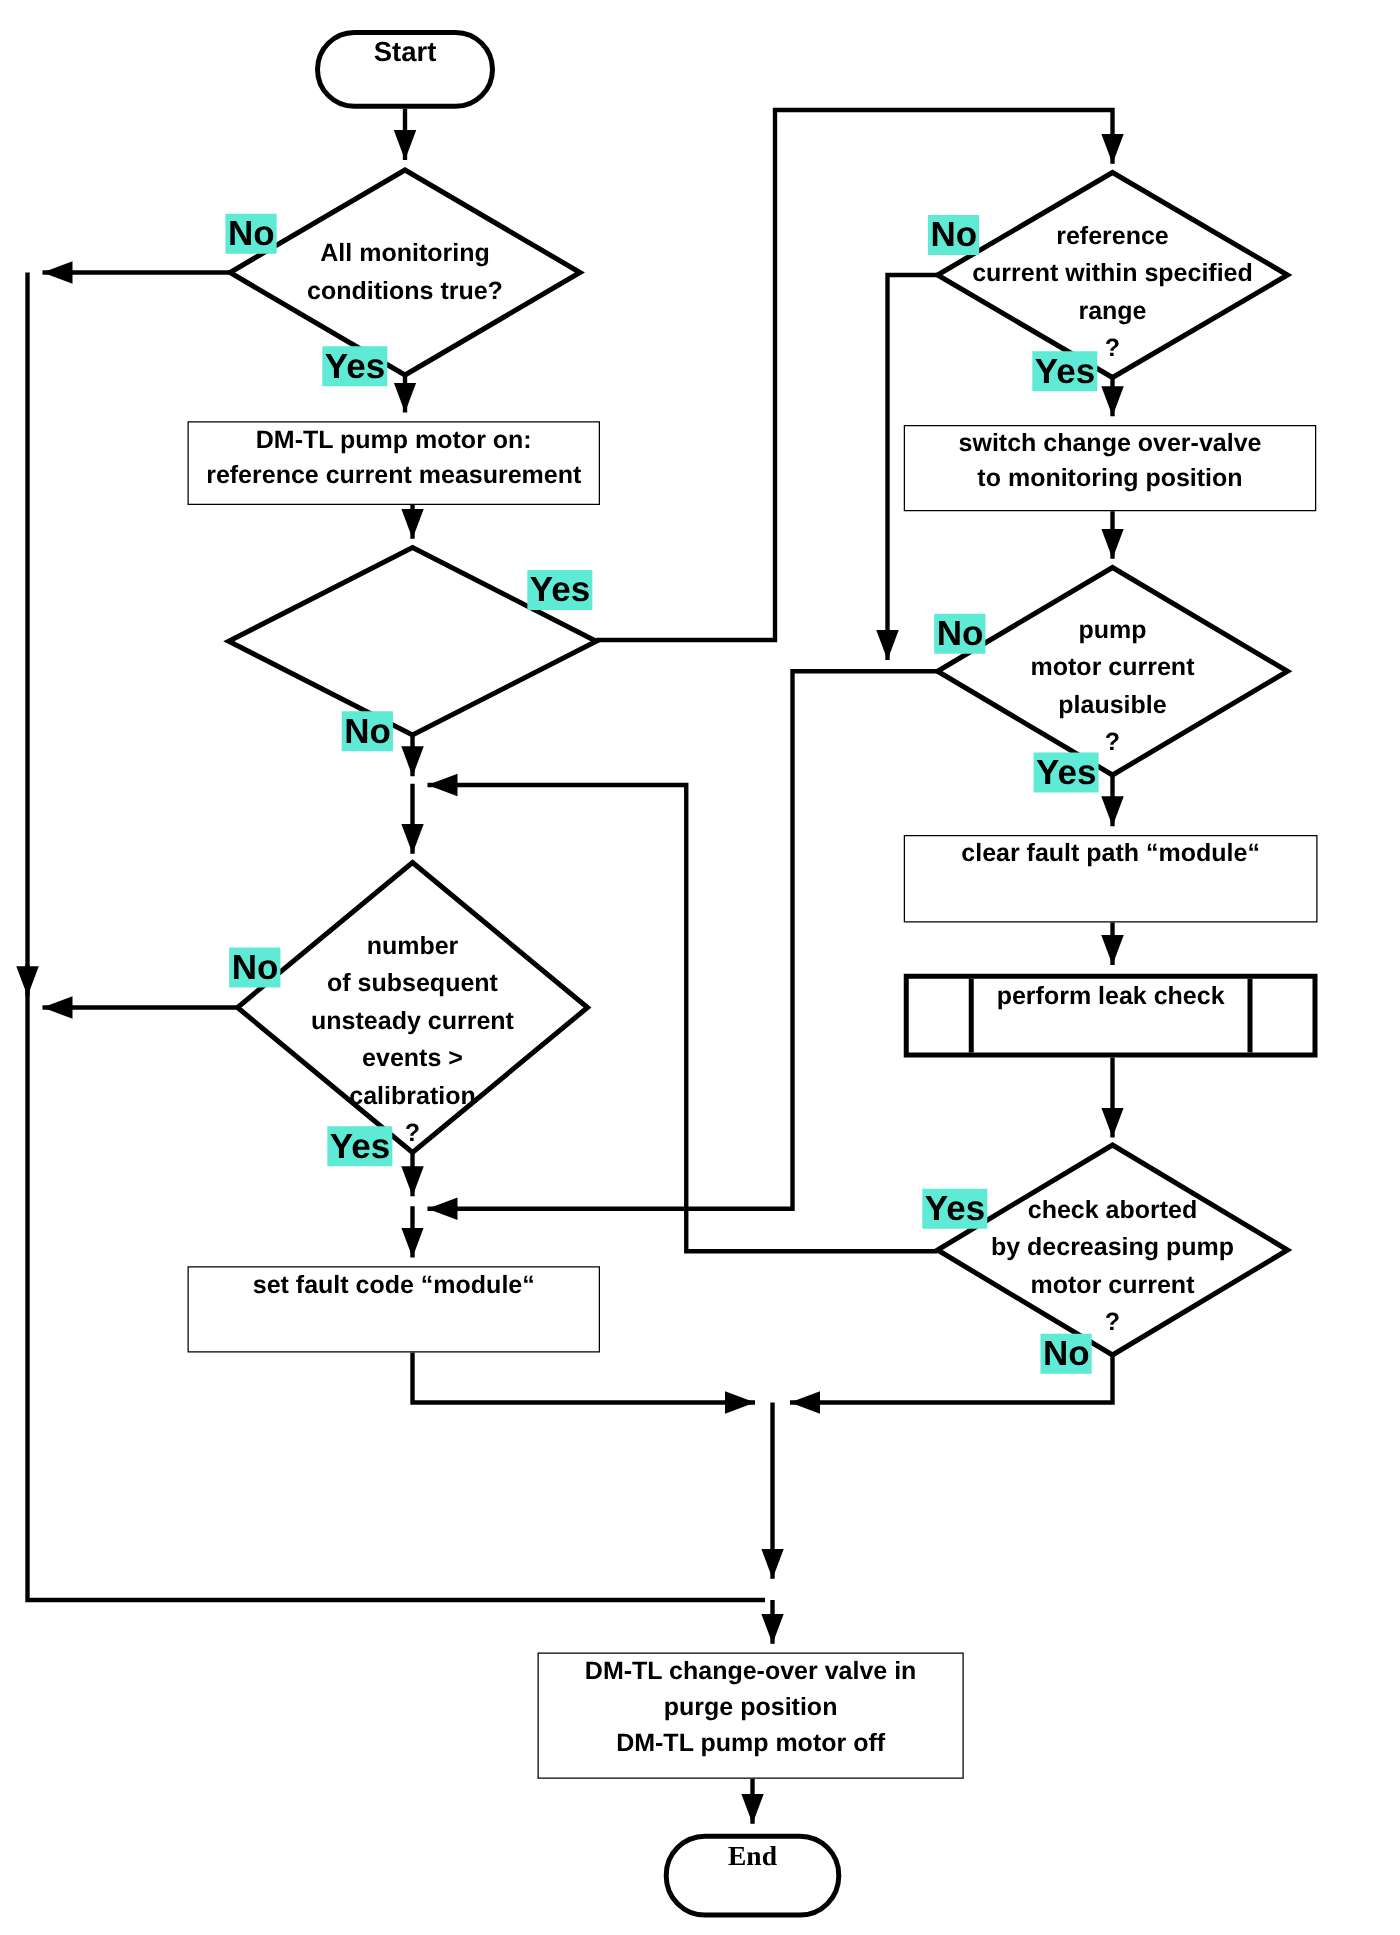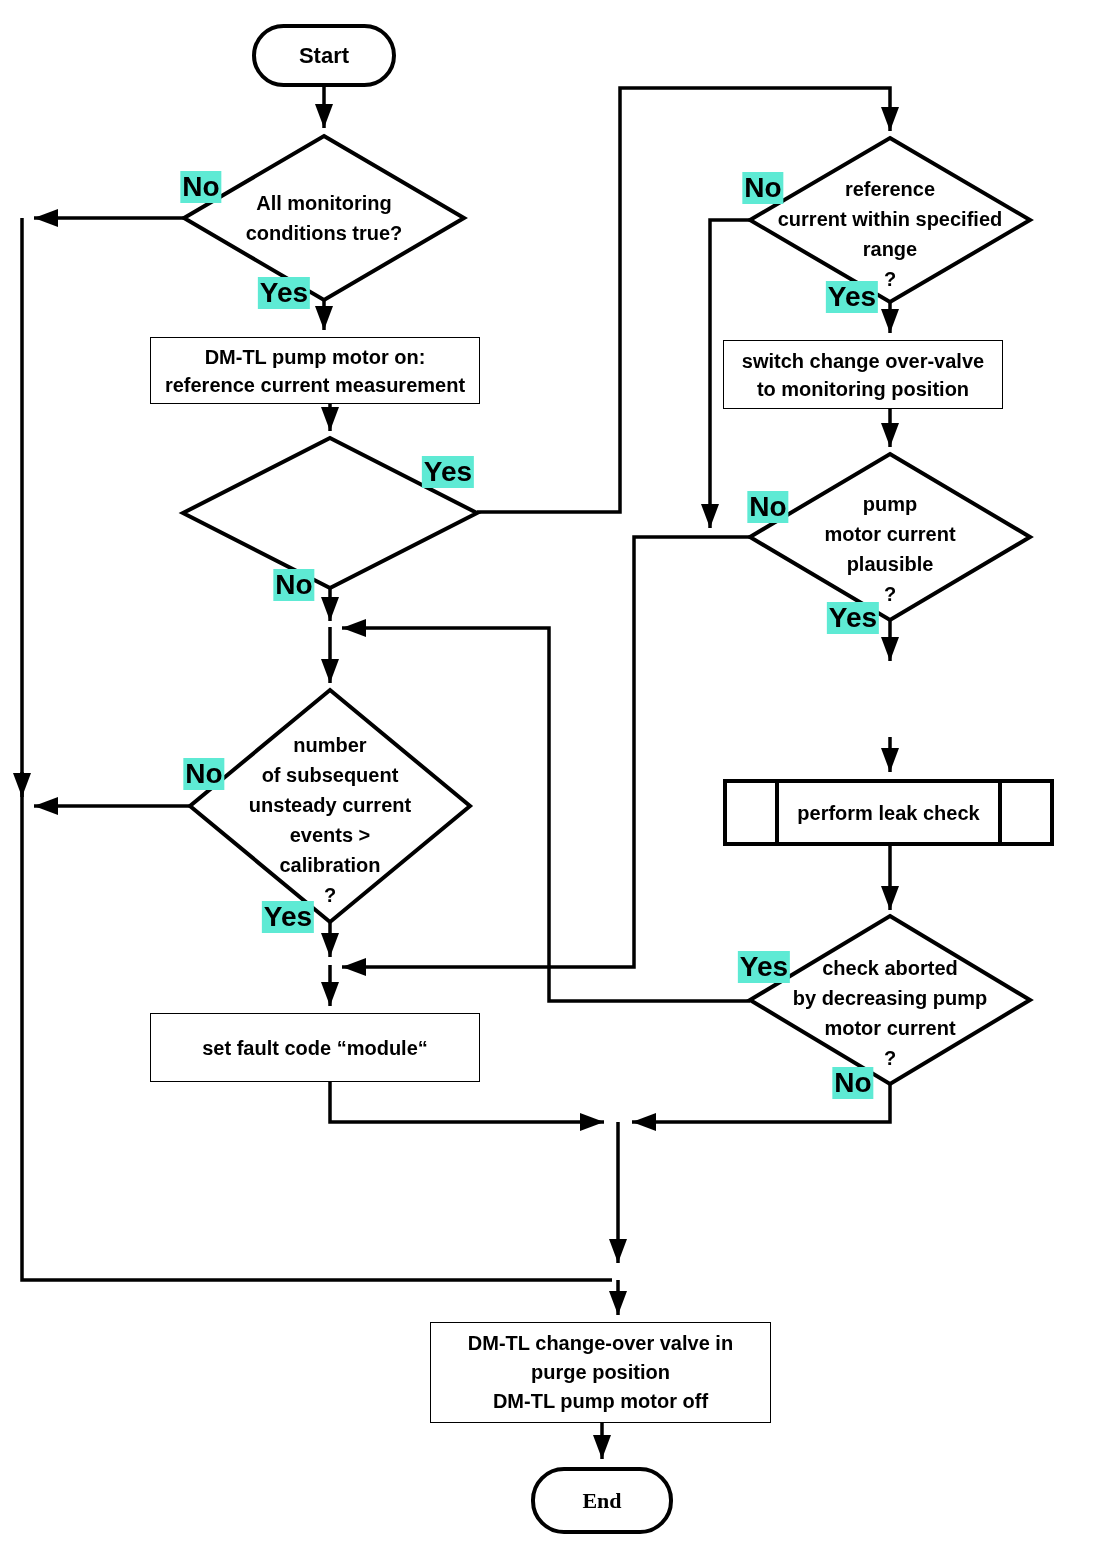--- a/index.html
+++ b/index.html
@@ -8,21 +8,21 @@
     width:1120px;height:1548px;
     background:#ffffff;
     font-family:"Liberation Sans",sans-serif;
     font-weight:bold;
     color:#000000;
     overflow:hidden;
   }
   svg.wires{position:absolute;left:0;top:0;z-index:1;}
   .node{
     position:absolute;box-sizing:border-box;
-    display:flex;align-items:center;justify-content:center;
+    display:flex;align-items:flex-start;justify-content:center;
     background:#ffffff;z-index:2;text-align:center;
   }
   .proc{border:1px solid #000000;}
   .term{border:4px solid #000000;border-radius:33px;}
   .dtext{
     position:absolute;box-sizing:border-box;
     display:flex;align-items:center;justify-content:center;
     z-index:2;text-align:center;background:transparent;
   }
   .txt{white-space:pre-line;text-align:center;font-size:20px;line-height:28px;}
@@ -90,45 +90,48 @@
 
   <div class="node proc" style="left:150px;top:337px;width:330px;height:67px;">
     <span class="txt">DM-TL pump motor on:
 reference current measurement</span>
   </div>
 
   <div class="node proc" style="left:150px;top:1013px;width:330px;height:69px;">
     <span class="txt">set fault code “module“</span>
   </div>
 
-  <div class="node proc" style="left:723px;top:340px;width:280px;height:69px;">
+  <div class="node proc" style="left:723px;top:340px;width:330px;height:69px;">
     <span class="txt">switch change over-valve
 to monitoring position</span>
   </div>
 
+  <div class="node proc" style="left:723px;top:668px;width:331px;height:70px;">
+    <span class="txt">clear fault path “module“</span>
+  </div>
 
   <div class="node proc" style="left:723px;top:779px;width:331px;height:67px;border-width:4px;">
     <div class="bar" style="left:48px;"></div>
     <div class="bar" style="right:48px;"></div>
     <span class="txt">perform leak check</span>
   </div>
 
   <div class="node proc" style="left:430px;top:1322px;width:341px;height:101px;">
     <span class="txt" style="line-height:29px;">DM-TL change-over valve in
 purge position
 DM-TL pump motor off</span>
   </div>
 
   <div class="dtext" style="left:184px;top:136px;width:280px;height:164px;">
     <span class="txt">All monitoring
 conditions true?</span>
   </div>
 
 
-  <div class="dtext" style="left:190px;top:690px;width:280px;height:232px;padding-top:28px;">
+  <div class="dtext" style="left:190px;top:690px;width:280px;height:232px;padding-top:28px;align-items:flex-end;">
     <span class="txt">number
 of subsequent
 unsteady current
 events &gt;
 calibration
 ?</span>
   </div>
 
   <div class="dtext" style="left:750px;top:138px;width:280px;height:164px;padding-top:28px;">
     <span class="txt">reference

